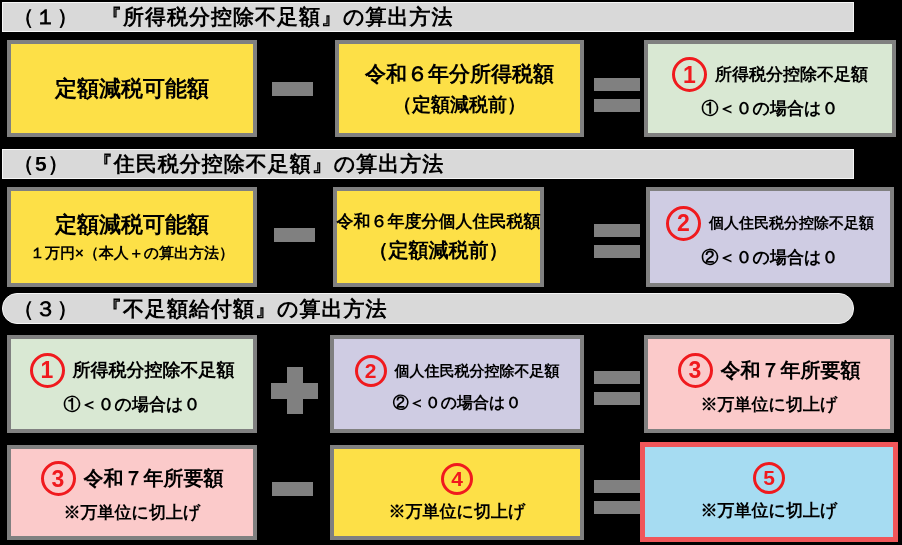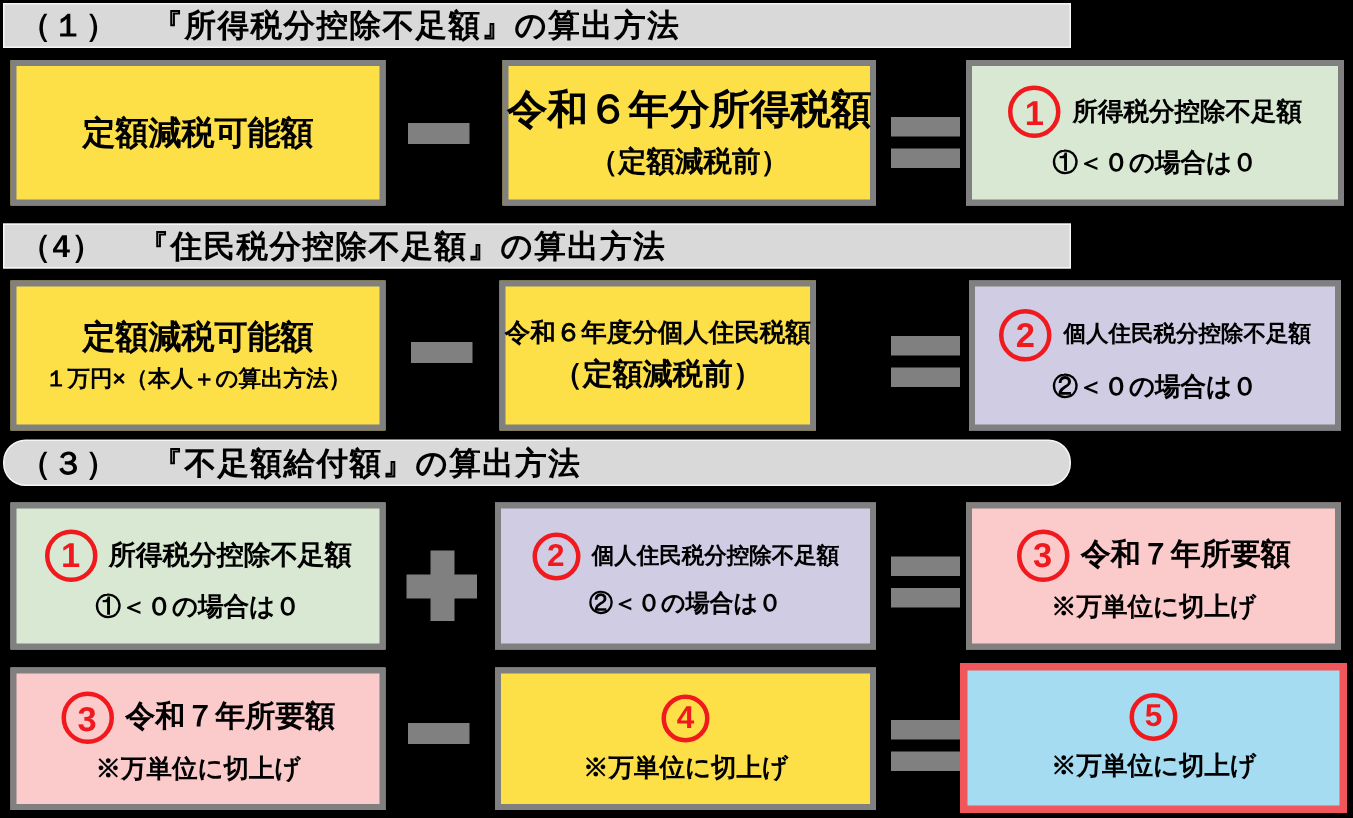--- a/index.html
+++ b/index.html
@@ -1,21 +1,21 @@
 <!DOCTYPE html>
 <html><head>
 <meta charset="utf-8">
 <style>
   html,body { margin:0; padding:0; background:#000; }
   .canvas {
     position:relative; width:902px; height:545px; background:#000000;
     font-family:"Liberation Sans", sans-serif; overflow:hidden; color:#000;
   }
   .sec-header {
-    position:absolute; left:2px; width:712px; height:30px;
+    position:absolute; left:2px; width:852px; height:30px;
     background:#d9d9d9; border:1px solid #f5f5f5; box-sizing:border-box;
     display:flex; align-items:center; padding-left:10px;
     font-weight:bold; font-size:21px; letter-spacing:1px; white-space:nowrap;
   }
   .fbox {
     position:absolute; box-sizing:border-box; border:4px solid #808080;
     background:#fde047; display:flex; flex-direction:column;
     align-items:center; justify-content:center; gap:6px;
     font-weight:bold; text-align:center; line-height:1.25; white-space:nowrap;
   }
@@ -24,21 +24,21 @@
   .fbox.pink     { background:#fbcaca; }
   .fbox.blue     { background:#a6dcf2; border:5px solid #f0565a; }
   .line-row { display:flex; align-items:center; gap:8px; }
   .cnum {
     display:inline-flex; align-items:center; justify-content:center;
     border:3px solid #f01a1e; color:#f01a1e; border-radius:50%;
     box-sizing:border-box; font-weight:bold; flex:0 0 auto;
   }
   .cnum.lg { width:35px; height:35px; font-size:23px; }
   .cnum.md { width:32px; height:32px; font-size:21px; }
-  .fs22{font-size:22px} .fs21{font-size:27px} .fs20{font-size:20px}
+  .fs22{font-size:22px} .fs21{font-size:21px} .fs20{font-size:20px}
   .fs19{font-size:19px} .fs18{font-size:18px} .fs17{font-size:17px}
   .fs16{font-size:16px} .fs15{font-size:15px}
   .op { position:absolute; }
   .op-minus { background:#808080; }
   .op-equals { display:flex; flex-direction:column; justify-content:space-between; }
   .op-equals .bar { width:100%; height:13px; background:#808080; }
   .op-plus::before {
     content:""; position:absolute; left:0; top:50%; transform:translateY(-50%);
     width:100%; height:16px; background:#808080;
   }
@@ -74,21 +74,21 @@
 
   <div class="fbox green" style="left:644px; top:40px; width:252px; height:97px;">
     <div class="line-row">
       <span class="cnum lg">1</span>
       <span class="fs17">所得税分控除不足額</span>
     </div>
     <div class="fs17">①＜０の場合は０</div>
   </div>
 
   <div class="sec-header" style="top:149px;">
-    <span>（4）　『住民税分控除不足額』の算出方法</span>
+    <span>（5）　『住民税分控除不足額』の算出方法</span>
   </div>
 
   <div class="fbox" style="left:7px; top:187px; width:250px; height:100px;">
     <div class="fs22">定額減税可能額</div>
     <div class="fs15">１万円×（本人＋の算出方法）</div>
   </div>
 
   <div class="op op-minus" style="left:274px; top:228px; width:41px; height:14px;"></div>
 
   <div class="fbox" style="left:333px; top:187px; width:211px; height:100px;">

